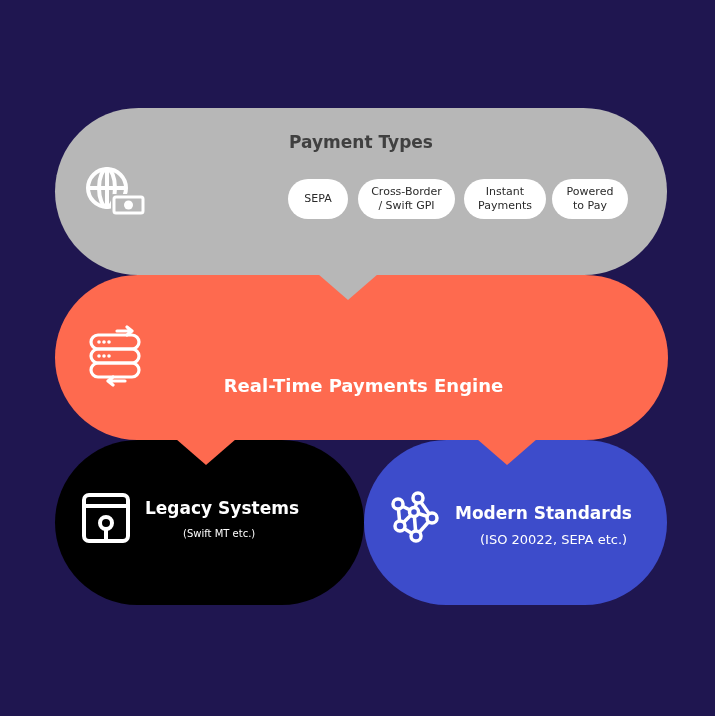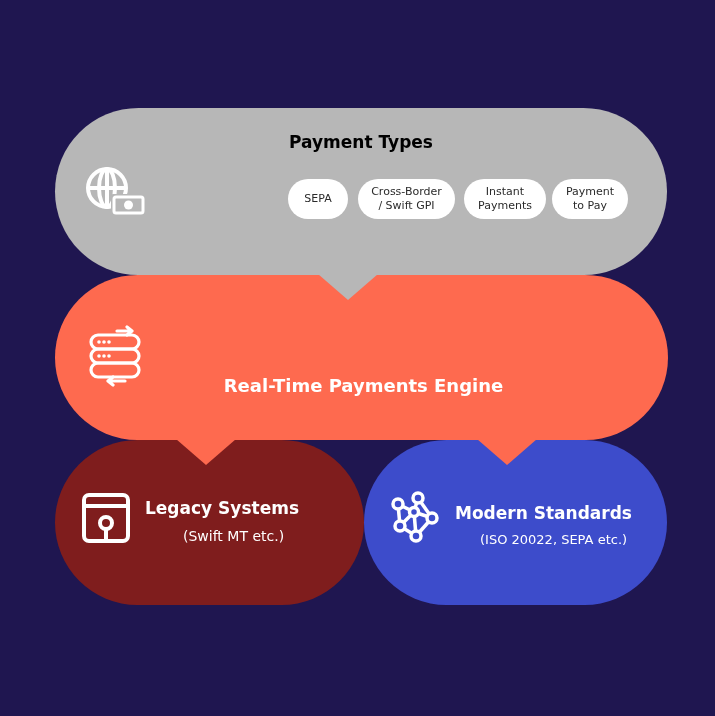--- a/index.html
+++ b/index.html
@@ -9,42 +9,42 @@
     position: relative;
     overflow: hidden;
     font-family: "DejaVu Sans", sans-serif;
     color: #ffffff;
   }
   .blob { position: absolute; border-radius: 9999px; }
   .pointer { position: absolute; width: 0; height: 0; }
 
   #gray   { left: 55px;  top: 108px; width: 612px; height: 167px; background: #b7b7b7; z-index: 1; }
   #orange { left: 55px;  top: 275px; width: 613px; height: 165px; background: #fe6a4f; z-index: 2; }
-  #purple { left: 55px;  top: 440px; width: 309px; height: 165px; background: #7f1d1d; z-index: 1; }
+  #purple { left: 55px;  top: 440px; width: 309px; height: 165px; background: #000000; z-index: 1; }
   #blue   { left: 364px; top: 440px; width: 303px; height: 165px; background: #3d4ccb; z-index: 1; }
 
   .ptr-gray {
     left: 318px; top: 274px; z-index: 3;
     border-left: 30px solid transparent; border-right: 30px solid transparent;
     border-top: 26px solid #b7b7b7;
   }
   .ptr-orange-l {
     left: 176px; top: 439px; z-index: 3;
     border-left: 30px solid transparent; border-right: 30px solid transparent;
     border-top: 26px solid #fe6a4f;
   }
   .ptr-orange-r {
     left: 477px; top: 439px; z-index: 3;
     border-left: 30px solid transparent; border-right: 30px solid transparent;
     border-top: 26px solid #fe6a4f;
   }
 
   .title-gray {
     position: absolute; left: 0; right: 0; top: 24px;
-    text-align: center; font-weight: bold; font-size: 17px; color: #000000;
+    text-align: center; font-weight: bold; font-size: 17px; color: #404040;
   }
   .globe-icon { position: absolute; left: 30px; top: 58px; width: 62px; height: 50px; }
   .pill {
     position: absolute; top: 71px; height: 40px;
     background: #ffffff; color: #2a2a2a; border-radius: 20px;
     display: flex; align-items: center; justify-content: center;
     text-align: center; font-size: 11px; line-height: 14px;
     white-space: pre-line;
   }
 
@@ -53,21 +53,21 @@
     position: absolute; left: 0; right: 0; top: 56px;
     text-align: center; font-weight: bold; font-size: 18px; padding-left: 4px; margin-top: 44px;
   }
   .engine-sub {
     position: absolute; left: 0; right: 0; top: 86px;
     text-align: center; font-size: 10.5px; line-height: 15px; white-space: pre-line;
   }
 
   .legacy-icon { position: absolute; left: 26px; top: 52px; width: 50px; height: 52px; }
   .legacy-title { position: absolute; left: 90px; top: 58px; font-weight: bold; font-size: 17px; }
-  .legacy-sub { position: absolute; left: 128px; top: 88px; font-size: 14px; }
+  .legacy-sub { position: absolute; left: 128px; top: 88px; font-size: 10px; }
 
   .modern-icon { position: absolute; left: 24px; top: 50px; width: 54px; height: 54px; }
   .modern-title { position: absolute; left: 91px; top: 63px; font-weight: bold; font-size: 17px; text-align: center; }
   .modern-sub { position: absolute; left: 116px; top: 92px; font-size: 13px; }
 </style>
 </head>
 <body>
 
 <div id="gray" class="blob">
   <div class="title-gray">Payment Types</div>
@@ -80,21 +80,21 @@
     </g>
     <rect x="26" y="28" width="34" height="21" rx="2" fill="#b7b7b7"></rect>
     <rect x="29" y="31" width="29" height="16" rx="2" fill="none" stroke="#fff" stroke-width="3"></rect>
     <circle cx="43.5" cy="39" r="4.5" fill="#fff"></circle>
   </svg>
   <div class="pill" style="left:233px;width:60px;">SEPA</div>
   <div class="pill" style="left:303px;width:97px;">Cross-Border
 / Swift GPI</div>
   <div class="pill" style="left:409px;width:82px;">Instant
 Payments</div>
-  <div class="pill" style="left:497px;width:76px;">Payment
+  <div class="pill" style="left:497px;width:76px;">Powered
 to Pay</div>
 </div>
 <div class="pointer ptr-gray"></div>
 
 <div id="orange" class="blob">
   <svg class="engine-icon" viewBox="0 0 60 62">
     <g fill="none" stroke="#fff" stroke-width="3.2" stroke-linecap="round" stroke-linejoin="round">
       <rect x="4" y="10" width="48" height="14" rx="7"></rect>
       <rect x="4" y="24" width="48" height="14" rx="7"></rect>
       <rect x="4" y="38" width="48" height="14" rx="7"></rect>

